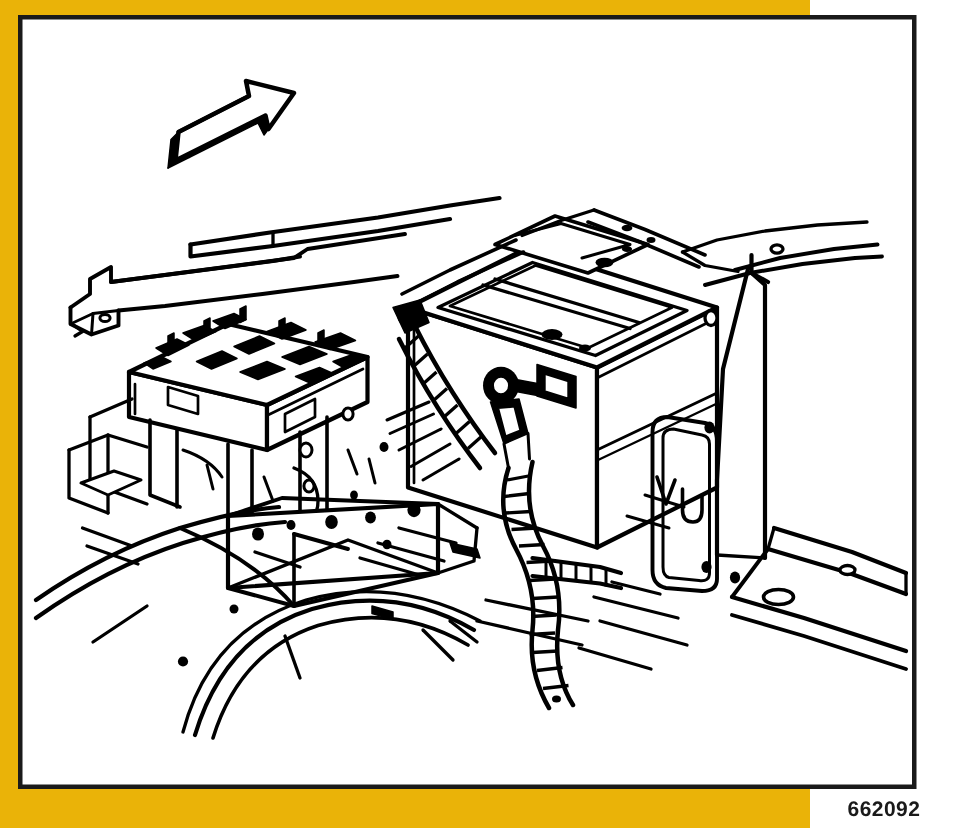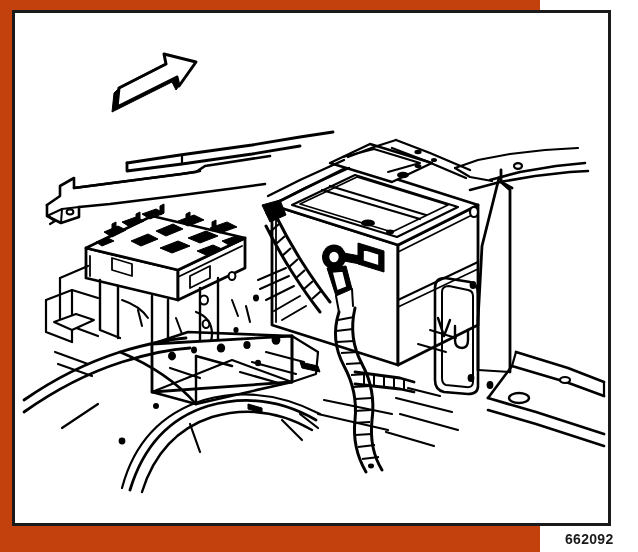--- a/index.html
+++ b/index.html
@@ -3,21 +3,21 @@
 <meta charset="utf-8">
 <title>Service Illustration</title>
 <style>
   html,body{margin:0;padding:0;background:#ffffff;}
   body{
     width:638px;height:552px;
     font-family:"Liberation Sans", sans-serif;
     position:relative;overflow:hidden;
     -webkit-font-smoothing:antialiased;
   }
-  #figure-root{position:absolute;left:0;top:0;width:540px;height:552px;background:#c2410c;}
+  #figure-root{position:absolute;left:0;top:0;width:540px;height:552px;background:#eab308;}
   #fig-svg{position:absolute;left:0;top:0;width:638px;height:552px;display:block;}
   #fig-number{
     position:absolute;left:565px;top:531px;
     font-family:"Liberation Sans", sans-serif;
     font-size:14px;font-weight:700;color:#1a1a1a;
     letter-spacing:0.3px;white-space:nowrap;
   }
   .ln{fill:none;stroke:#000;stroke-linecap:round;stroke-linejoin:round;}
   .fillblk{fill:#000;stroke:#000;stroke-width:1;stroke-linejoin:round;}
   .wht{fill:#fff;stroke:#000;stroke-linejoin:round;}

